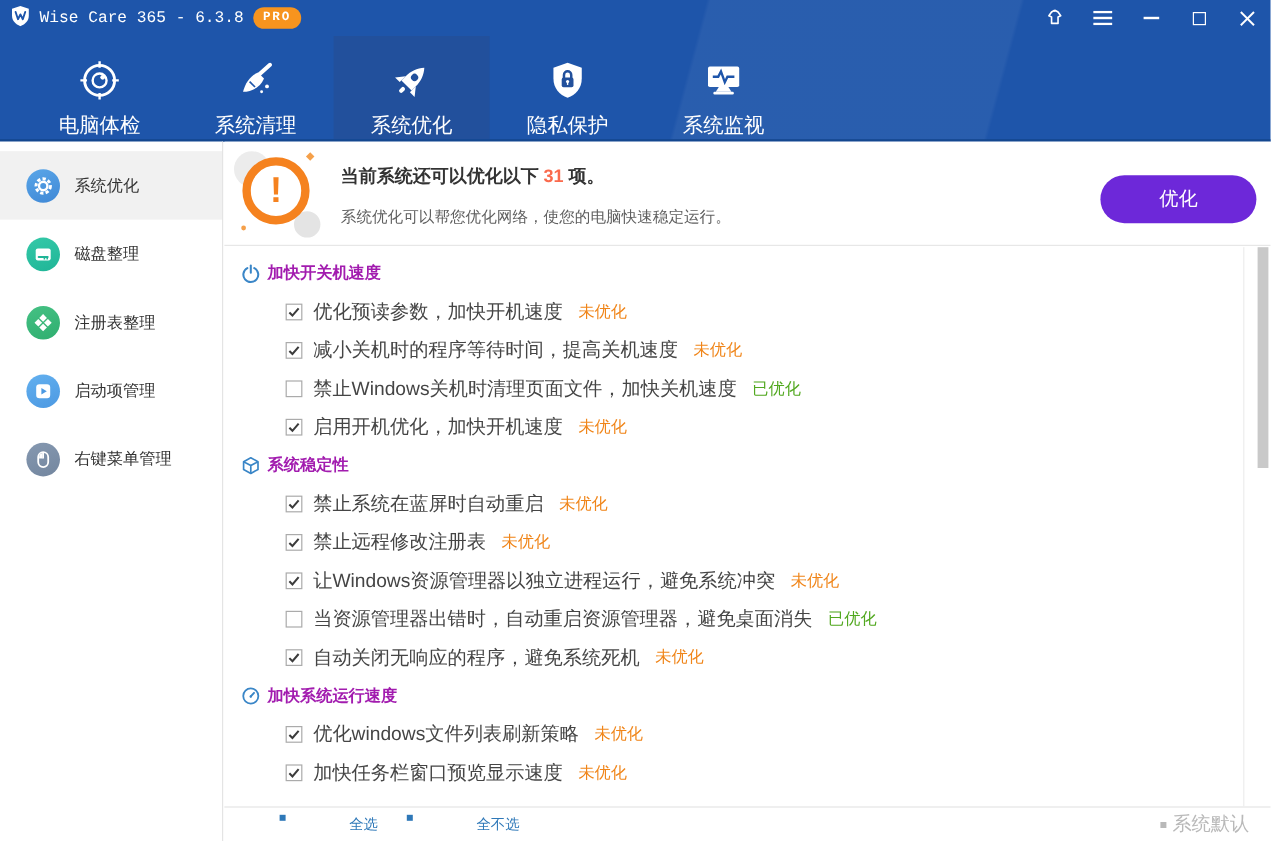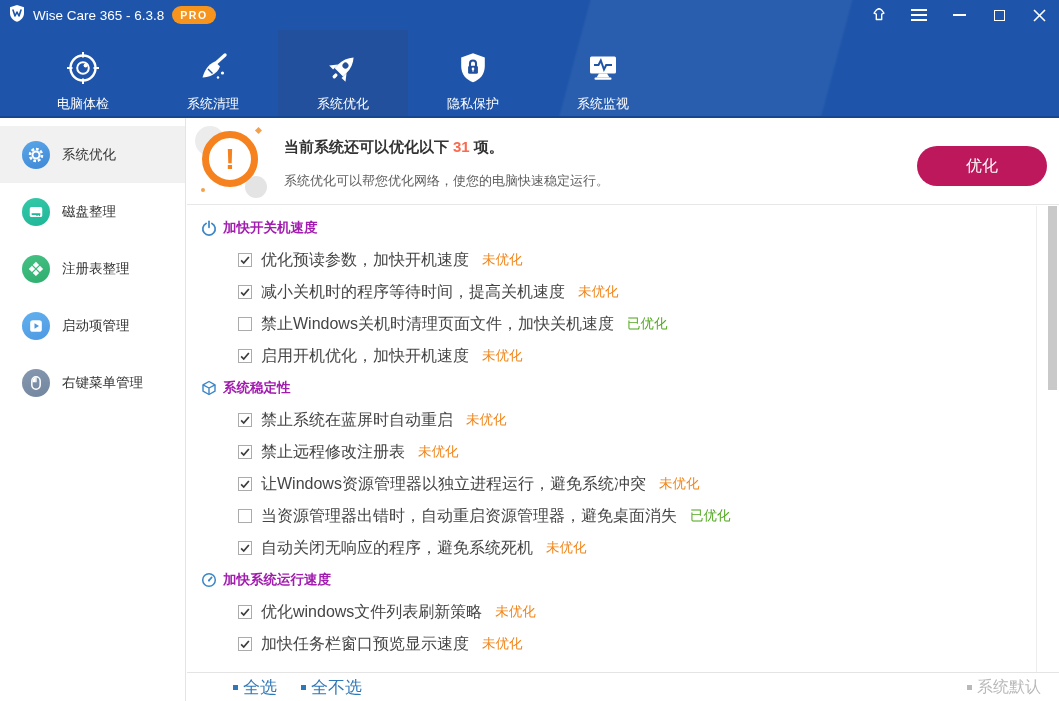--- a/index.html
+++ b/index.html
@@ -3,34 +3,34 @@
 <meta charset="utf-8">
 <style>
   html,body{margin:0;padding:0;background:#ffffff;}
   *{box-sizing:border-box;}
   .window{position:relative;width:1059px;height:701px;overflow:hidden;background:#fff;
           font-family:"Liberation Sans","DejaVu Sans",sans-serif;}
 
   
   .app-header{position:absolute;top:0;left:0;right:0;height:118px;background:#1e55aa;
     background-image:linear-gradient(105deg,rgba(255,255,255,0) 54%,rgba(255,255,255,.05) 54.3%,rgba(255,255,255,.05) 78%,rgba(255,255,255,0) 78.3%);}
-  .titlebar{position:absolute;top:0;left:0;right:0;height:30px;display:flex;align-items:center;padding-left:8px;}
+  .titlebar{position:absolute;top:0;left:0;right:0;height:30px;display:flex;align-items:center;padding-left:8px;font-family:Liberation Mono, monospace;}
   .app-title{color:#fff;font-size:13.5px;margin-left:7px;white-space:nowrap;}
   .pro-badge{background:#f7941e;color:#fff;font-size:10.5px;font-weight:bold;letter-spacing:1.5px;
     padding:4px 8px 3px;border-radius:9px;margin-left:8px;line-height:1;}
   .controls{margin-left:auto;display:flex;align-items:center;height:30px;}
   .ctl{width:40px;height:30px;display:flex;align-items:center;justify-content:center;color:#fff;}
   .min-bar{width:13px;height:2px;background:#fff;}
   .max-box{width:11px;height:11px;border:1.6px solid #fff;}
 
   .nav{position:absolute;top:30px;left:18px;height:86px;display:flex;}
   .tab{width:130px;height:86px;display:flex;flex-direction:column;align-items:center;padding-top:18px;color:#fff;}
   .tab.on{background:#22509c;}
   .ticon{height:40px;display:flex;align-items:center;justify-content:center;}
-  .tlabel{font-size:13px;margin-top:7px;}
+  .tlabel{font-size:17px;margin-top:7px;}
   .nav-strip{position:absolute;left:0;right:0;top:116px;height:2px;background:#14478f;}
 
   
   .sidebar{position:absolute;top:118px;left:0;width:186px;bottom:0;background:#fff;
     border-right:1px solid #e4e4e4;padding-top:8px;}
   .side-item{height:57px;display:flex;align-items:center;padding-left:22px;}
   .side-item.on{background:#f1f1f1;}
   .side-icon{width:28px;height:28px;border-radius:50%;display:flex;align-items:center;justify-content:center;flex:none;}
   .c-blue{background:linear-gradient(160deg,#5aa6e8,#3f88d6);}
   .c-teal{background:linear-gradient(160deg,#34c9a8,#1fb597);}
@@ -47,41 +47,41 @@
   .decor2{position:absolute;right:4px;bottom:2px;width:22px;height:22px;border-radius:50%;background:#e4e4e4;}
   .dot-o1{position:absolute;right:10px;top:4px;width:5px;height:5px;background:#f5a04a;transform:rotate(45deg);}
   .dot-o2{position:absolute;left:8px;bottom:8px;width:4px;height:4px;background:#f5a04a;border-radius:50%;}
   .warn-ring{position:absolute;left:9px;top:7px;width:56px;height:56px;border-radius:50%;
     border:7px solid #f5821f;background:#fff;display:flex;align-items:center;justify-content:center;
     color:#f5821f;font-size:30px;font-weight:bold;line-height:1;}
   .info-title{position:absolute;left:97px;top:20px;font-size:15px;font-weight:bold;color:#333;white-space:nowrap;}
   .info-count{color:#fa6a4d;margin:0 4px;}
   .info-sub{position:absolute;left:97px;top:54px;font-size:13px;color:#5f5f5f;white-space:nowrap;}
   .optimize-btn{position:absolute;right:12px;top:28px;width:130px;height:40px;border-radius:20px;
-    background:#be185d;color:#fff;font-size:16px;display:flex;align-items:center;justify-content:center;border:none;}
+    background:#6d28d9;color:#fff;font-size:16px;display:flex;align-items:center;justify-content:center;border:none;}
 
   .opt-list{position:absolute;top:88px;left:0;right:0;bottom:29px;padding-top:6px;overflow:hidden;}
   .row{height:32px;display:flex;align-items:center;}
   .sicon{margin-left:13px;width:17px;height:17px;flex:none;display:flex;align-items:center;justify-content:center;}
   .section-title{margin-left:6px;font-weight:bold;font-size:13.5px;color:#a21caf;}
   .checkbox{margin-left:51px;width:14px;height:14px;border:1px solid #ababab;background:#fff;flex:none;
     display:flex;align-items:center;justify-content:center;}
   .checkbox svg{display:none;}
   .checkbox.on svg{display:block;}
   .item-label{margin-left:9px;font-size:16px;color:#454545;white-space:nowrap;}
   .status{margin-left:13px;font-size:13.5px;white-space:nowrap;}
   .status.pending{color:#f08519;}
   .status.done{color:#51a81f;}
 
   .vline{position:absolute;right:22px;top:88px;bottom:29px;width:1px;background:#ededed;}
   .thumb{position:absolute;right:2px;top:88px;width:9px;height:184px;background:#c9c9c9;}
 
   .footer{position:absolute;left:0;right:0;bottom:0;height:29px;border-top:1px solid #e4e4e4;
     display:flex;align-items:center;background:#fff;}
-  .link{display:flex;align-items:center;color:#2e78b8;font-size:17px;}
+  .link{display:flex;align-items:flex-start;color:#2e78b8;font-size:12px;gap:48px;}
   .link.first{margin-left:46px;}
   .link.second{margin-left:24px;}
   .sq{width:5px;height:5px;background:currentColor;margin-right:5px;flex:none;}
   .sys-default{margin-left:auto;margin-right:18px;color:#b9b9b9;font-size:16px;display:flex;align-items:center;}
 </style>
 </head>
 <body>
 
 <div class="window">
 

